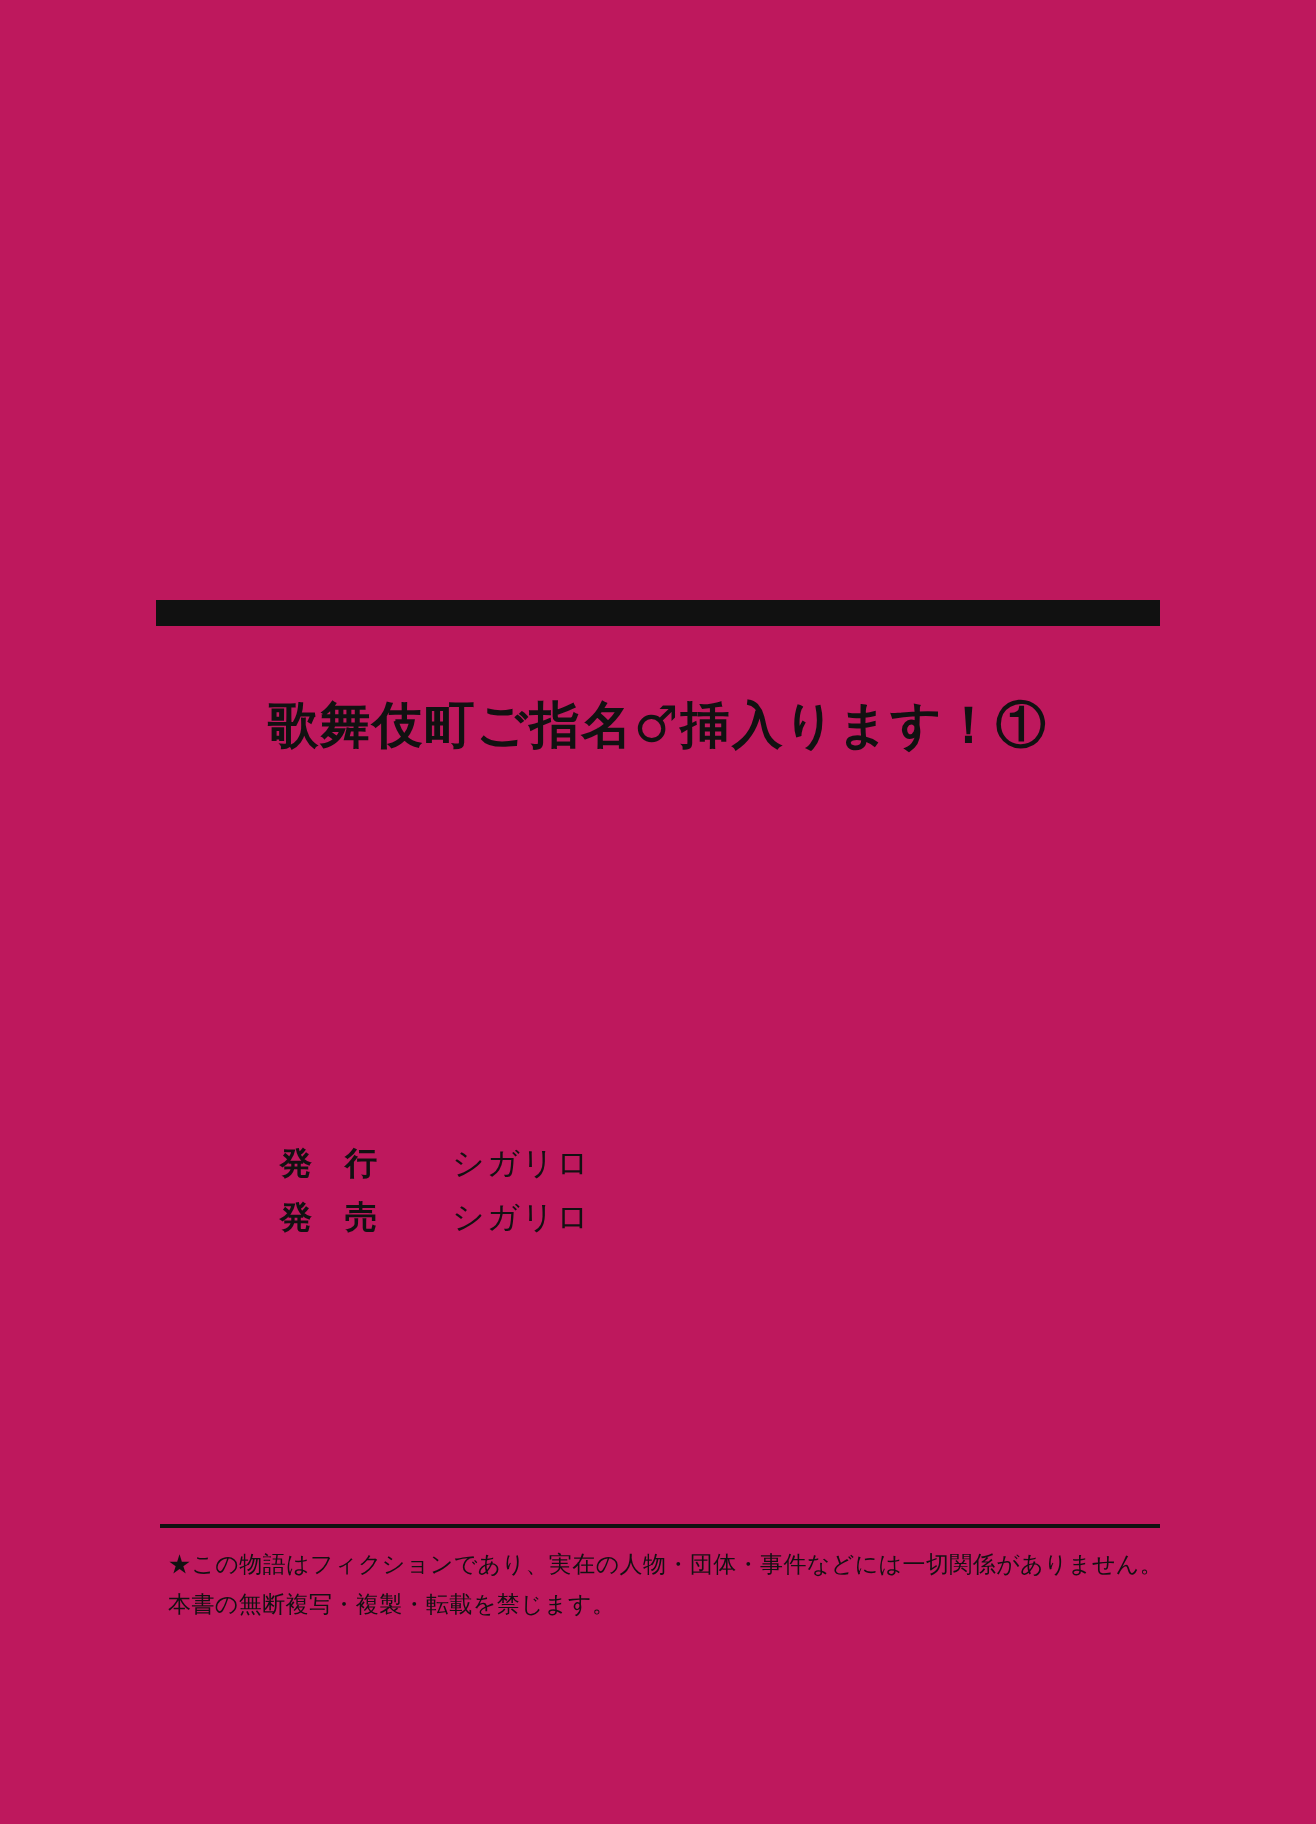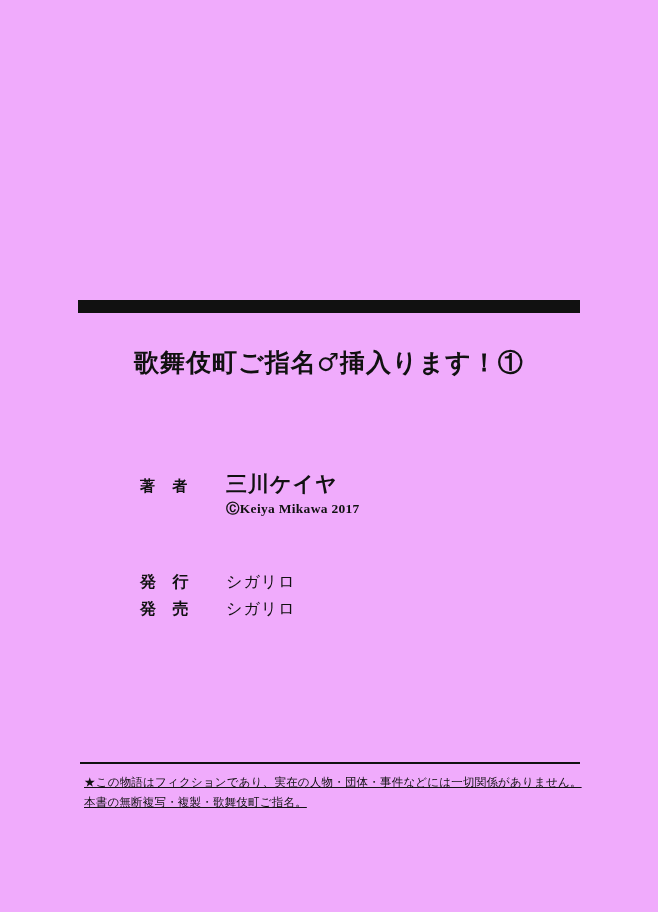--- a/index.html
+++ b/index.html
@@ -12,21 +12,21 @@
     height: 912px;
     font-family: "Liberation Serif", serif;
     color: #111111;
     position: relative;
     overflow: hidden;
   }
 
   .page {
     position: absolute;
     inset: 0;
-    background: #f0abfc;
+    background: #be185d;
   }
 
   
   .top-rule {
     position: absolute;
     left: 78px;
     top: 300px;
     width: 502px;
     height: 13px;
     background: #111111;
@@ -127,53 +127,45 @@
     top: 772px;
     width: 500px;
   }
   .disclaimer-line {
     font-family: "DejaVu Serif", serif;
     font-size: 11.5px;
     line-height: 20px;
     letter-spacing: 0.2px;
     color: #111111;
     white-space: nowrap;
-    text-decoration: underline;
   }
 </style>
 </head>
 <body>
 
 <div class="page">
 
   <div class="top-rule"></div>
 
   <div class="title-line">
     <span class="title-text">歌舞伎町ご指名♂挿入ります！①</span>
   </div>
 
-  <div class="credits">
-    <div class="credit-row">
-      <span class="credit-label">著 者</span>
-      <span class="credit-value">三川ケイヤ</span>
-    </div>
-    <div class="copyright-line">ⒸKeiya Mikawa 2017</div>
-  </div>
 
   <div class="pub-block">
     <div class="pub-row">
       <span class="pub-label">発 行</span>
       <span class="pub-value">シガリロ</span>
     </div>
     <div class="pub-row">
       <span class="pub-label">発 売</span>
       <span class="pub-value">シガリロ</span>
     </div>
   </div>
 
   <div class="bottom-rule"></div>
 
   <div class="disclaimer">
     <div class="disclaimer-line">★この物語はフィクションであり、実在の人物・団体・事件などには一切関係がありません。</div>
-    <div class="disclaimer-line">本書の無断複写・複製・歌舞伎町ご指名。</div>
+    <div class="disclaimer-line">本書の無断複写・複製・転載を禁じます。</div>
   </div>
 
 </div>
 
 </body></html>

